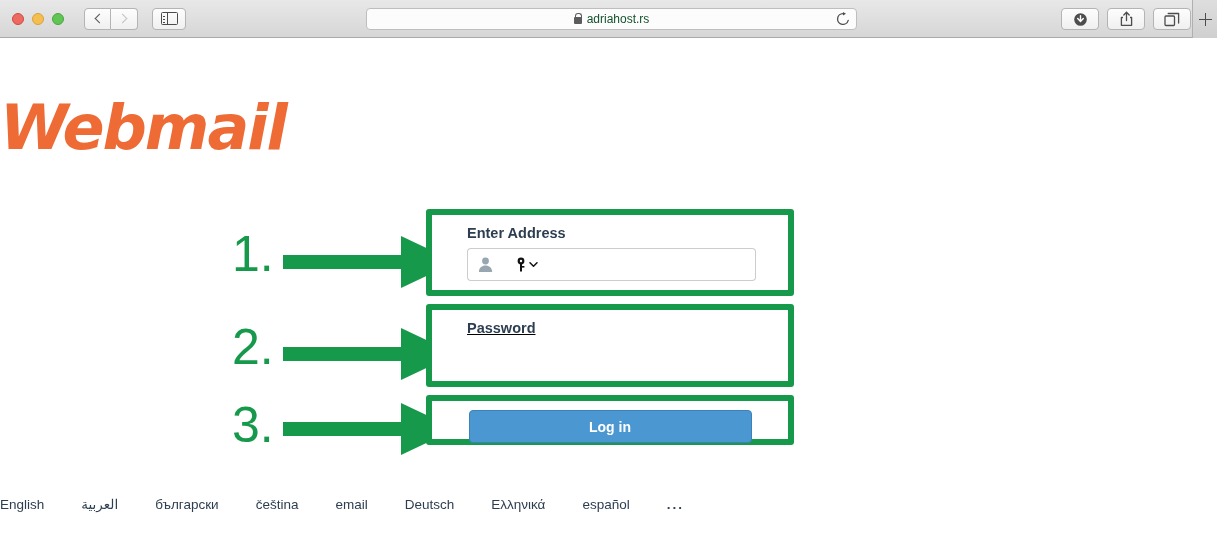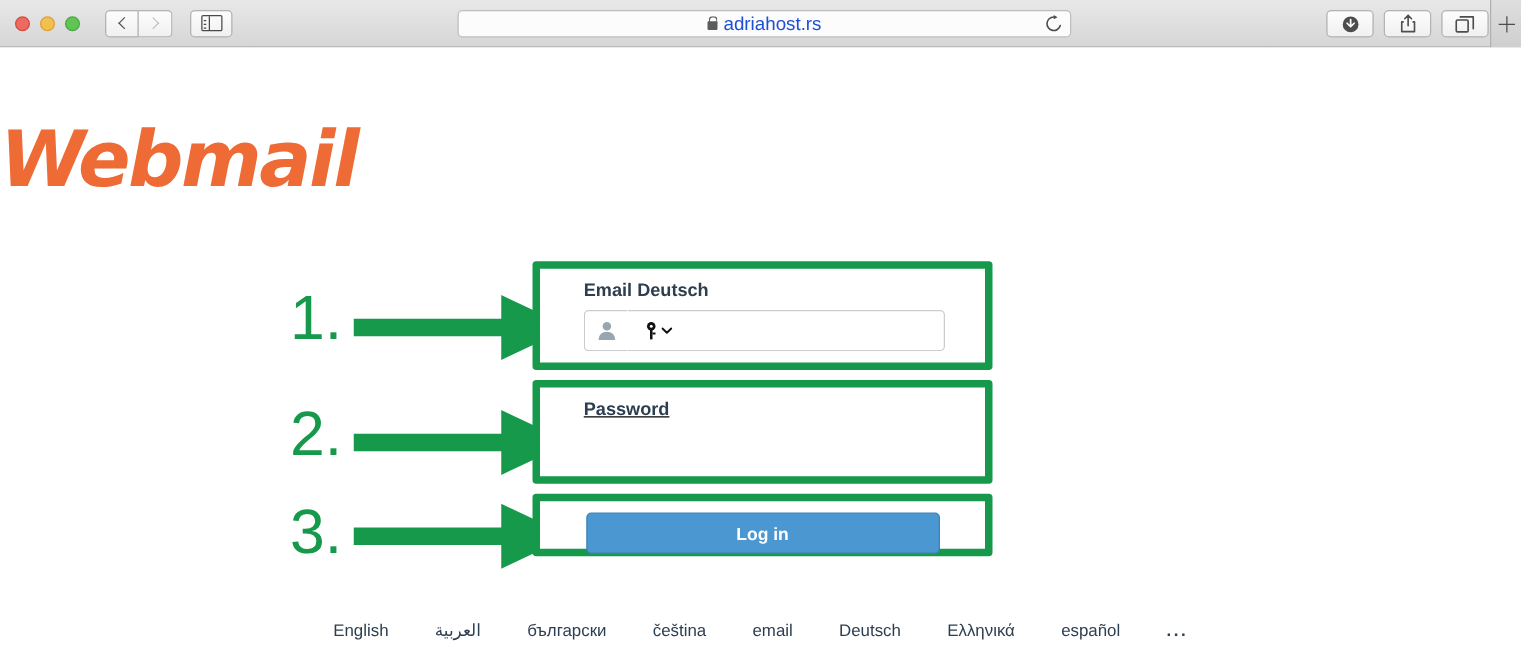--- a/index.html
+++ b/index.html
@@ -119,22 +119,22 @@
   .lock-glyph::before {
     content: "";
     position: absolute;
     left: 1.6px; top: -4px;
     width: 4.8px; height: 5px;
     border: 1.4px solid #5c5c5c;
     border-bottom: none;
     border-radius: 3px 3px 0 0;
   }
   .url-label {
-    font-size: 15px;
-    color: #1d4ed8;
+    font-size: 12px;
+    color: #14532d;
   }
   .reload-btn {
     position: absolute;
     right: 6px;
     top: 50%;
     transform: translateY(-50%);
     width: 14px; height: 14px;
     cursor: default;
   }
   .reload-btn svg { display: block; }
@@ -321,21 +321,20 @@
   .arr1 { left: 283px; top: 211px; }
   .arr2 { left: 283px; top: 303px; }
   .arr3 { left: 283px; top: 378px; }
 
   
   .lang-bar {
     position: absolute;
     left: 0; right: 0;
     top: 458px;
     display: flex;
-    justify-content: center;
     align-items: center;
     gap: 37px;
   }
   .lang-link {
     font-size: 13.5px;
     color: #2d3e50;
     text-decoration: none;
     cursor: pointer;
     white-space: nowrap;
   }
@@ -419,21 +418,21 @@
   <div class="arrow arr2">
     <span class="arrow-shaft"></span>
     <span class="arrow-head"></span>
   </div>
   <div class="arrow arr3">
     <span class="arrow-shaft"></span>
     <span class="arrow-head"></span>
   </div>
 
   <div class="green-box box-email">
-    <div class="field-label">Email Deutsch</div>
+    <div class="field-label">Enter Address</div>
     <div class="input-group">
       <div class="input-addon">
         <svg width="17" height="17" viewBox="0 0 17 17">
           <circle cx="8.5" cy="5" r="3.4" fill="#98a6b0"></circle>
           <path d="M1.9 16 C1.9 11.6 4.8 9.4 8.5 9.4 C12.2 9.4 15.1 11.6 15.1 16 Z" fill="#98a6b0"></path>
         </svg>
       </div>
       <div class="input-field">
         <span class="autofill-key">
           <svg width="12" height="15" viewBox="0 0 12 15">

